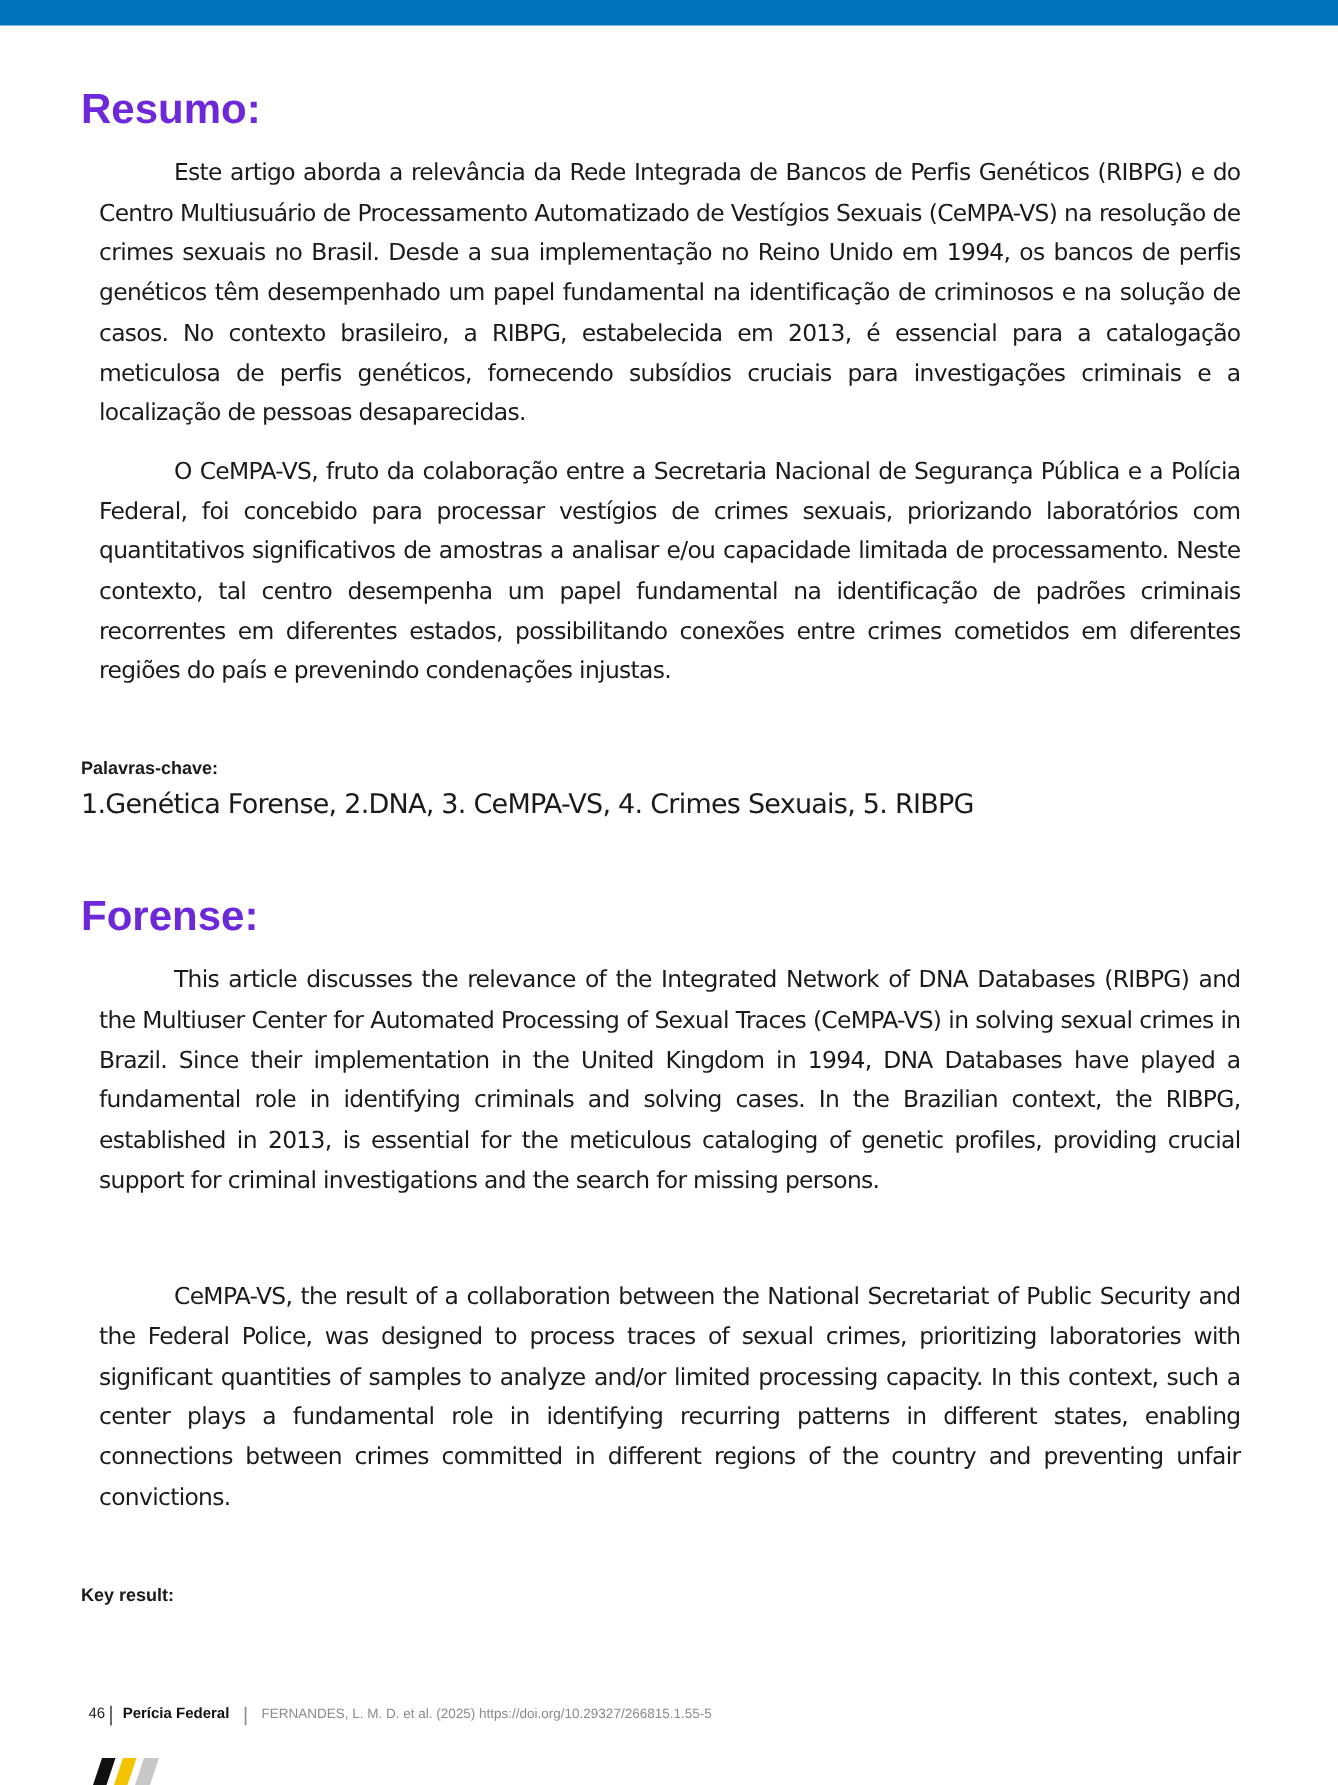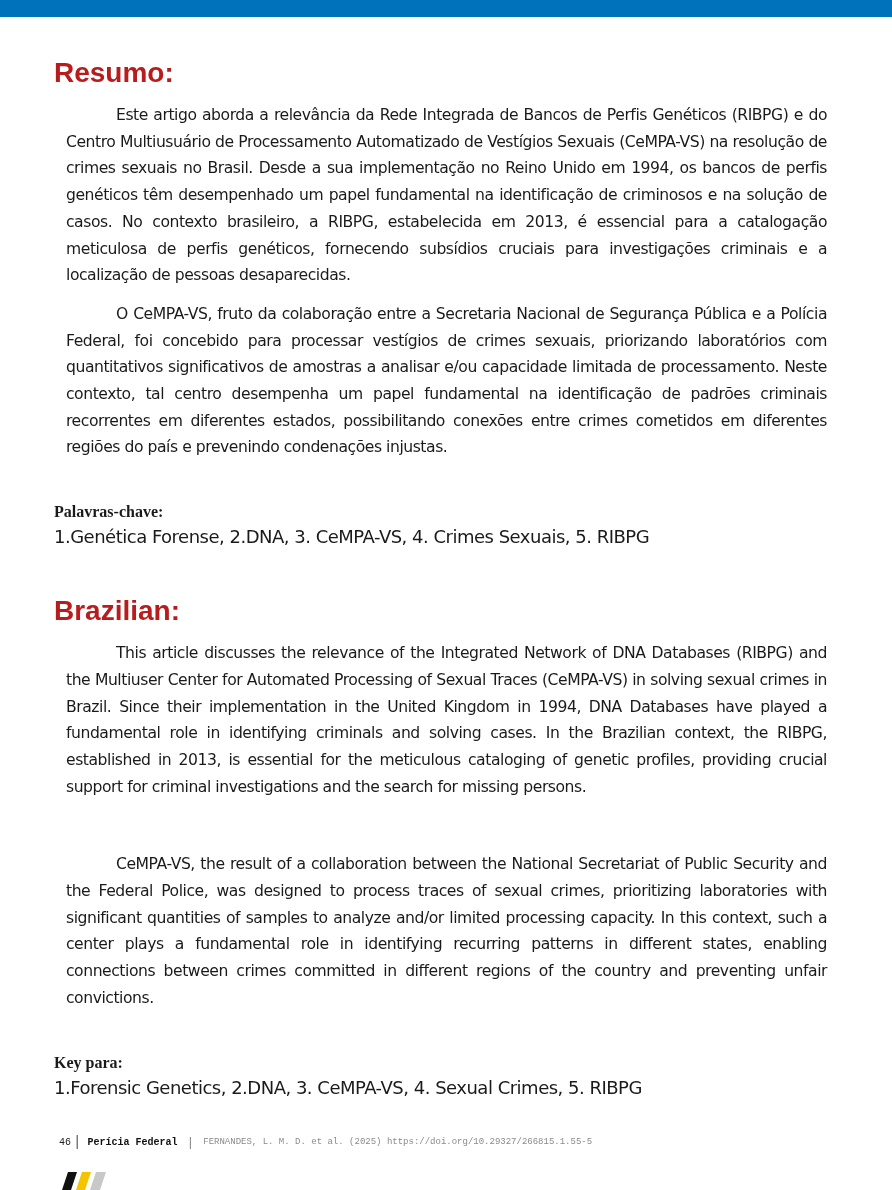--- a/index.html
+++ b/index.html
@@ -4,29 +4,29 @@
   <style>
     html, body { margin: 0; padding: 0; }
     body {
       width: 892px; height: 1190px; background: #ffffff; position: relative; overflow: hidden;
       font-family: "DejaVu Sans", sans-serif; color: #1a1a1a;
     }
     .topbar { position: absolute; left: 0; top: 0; width: 892px; height: 17px; background: #0072bc; }
     .content { position: absolute; left: 54px; top: 56px; width: 785px; }
     h2.section-title {
       font-family: "Liberation Sans", sans-serif; font-weight: bold; font-size: 28px;
-      margin: 0; line-height: 34px; color: #b91c1c;
+      margin: 0; line-height: 34px; color: #6d28d9;
     }
     p.para {
       margin: 12px; font-size: 15.6px; line-height: 26.7px; text-align: justify; text-indent: 50px;
       letter-spacing: -0.45px; word-spacing: 0px;
     }
-    .kw-label { font-family: Liberation Serif, serif; font-weight: bold; font-size: 16px; margin: 0; line-height: 24px; }
+    .kw-label { font-family: Liberation Sans, sans-serif; font-weight: bold; font-size: 12px; margin: 0; line-height: 24px; }
     .kw-list { font-size: 18px; margin: 0; line-height: 26px; letter-spacing: -0.5px; }
-    .footer { position: absolute; left: 59px; top: 1134px; font-family: Liberation Mono, monospace; display: flex; align-items: center; white-space: nowrap; }
+    .footer { position: absolute; left: 59px; top: 1134px; font-family: Liberation Sans, sans-serif; display: flex; align-items: center; white-space: nowrap; }
     .pagenum { font-size: 10px; color: #222; }
     .sep { color: #555; font-size: 14px; margin: 0 6px 0 2px; }
     .journal { font-weight: bold; font-size: 10px; color: #111; }
     .sep2 { color: #888; font-size: 13px; margin: 0 9px; }
     .citation { font-size: 9px; color: #8a8a8a; }
     .logo { position: absolute; left: 62px; top: 1172px; }
   </style>
 </head>
 <body>
 
@@ -38,27 +38,26 @@
     <p class="para">Este artigo aborda a relevância da Rede Integrada de Bancos de Perfis Genéticos (RIBPG) e do Centro Multiusuário de Processamento Automatizado de Vestígios Sexuais (CeMPA-VS) na resolução de crimes sexuais no Brasil. Desde a sua implementação no Reino Unido em 1994, os bancos de perfis genéticos têm desempenhado um papel fundamental na identificação de criminosos e na solução de casos. No contexto brasileiro, a RIBPG, estabelecida em 2013, é essencial para a catalogação meticulosa de perfis genéticos, fornecendo subsídios cruciais para investigações criminais e a localização de pessoas desaparecidas.</p>
     <p class="para">O CeMPA-VS, fruto da colaboração entre a Secretaria Nacional de Segurança Pública e a Polícia Federal, foi concebido para processar vestígios de crimes sexuais, priorizando laboratórios com quantitativos significativos de amostras a analisar e/ou capacidade limitada de processamento. Neste contexto, tal centro desempenha um papel fundamental na identificação de padrões criminais recorrentes em diferentes estados, possibilitando conexões entre crimes cometidos em diferentes regiões do país e prevenindo condenações injustas.</p>
     <div style="height:27px"></div>
     <p class="kw-label">Palavras-chave:</p>
     <p class="kw-list">1.Genética Forense, 2.DNA, 3. CeMPA-VS, 4. Crimes Sexuais, 5. RIBPG</p>
   </section>
 
   <div style="height:44px"></div>
 
   <section>
-    <h2 class="section-title">Brazilian:</h2>
+    <h2 class="section-title">Forense:</h2>
     <p class="para">This article discusses the relevance of the Integrated Network of DNA Databases (RIBPG) and the Multiuser Center for Automated Processing of Sexual Traces (CeMPA-VS) in solving sexual crimes in Brazil. Since their implementation in the United Kingdom in 1994, DNA Databases have played a fundamental role in identifying criminals and solving cases. In the Brazilian context, the RIBPG, established in 2013, is essential for the meticulous cataloging of genetic profiles, providing crucial support for criminal investigations and the search for missing persons.</p>
     <div style="height:27px"></div>
     <p class="para">CeMPA-VS, the result of a collaboration between the National Secretariat of Public Security and the Federal Police, was designed to process traces of sexual crimes, prioritizing laboratories with significant quantities of samples to analyze and/or limited processing capacity. In this context, such a center plays a fundamental role in identifying recurring patterns in different states, enabling connections between crimes committed in different regions of the country and preventing unfair convictions.</p>
     <div style="height:27px"></div>
-    <p class="kw-label">Key para:</p>
-    <p class="kw-list">1.Forensic Genetics, 2.DNA, 3. CeMPA-VS, 4. Sexual Crimes, 5. RIBPG</p>
+    <p class="kw-label">Key result:</p>
   </section>
 </div>
 
 <div class="footer">
   <span class="pagenum">46</span>
   <span class="sep">|</span>
   <span class="journal">Perícia Federal</span>
   <span class="sep2">|</span>
   <span class="citation">FERNANDES, L. M. D. et al. (2025)  https://doi.org/10.29327/266815.1.55-5</span>
 </div>

